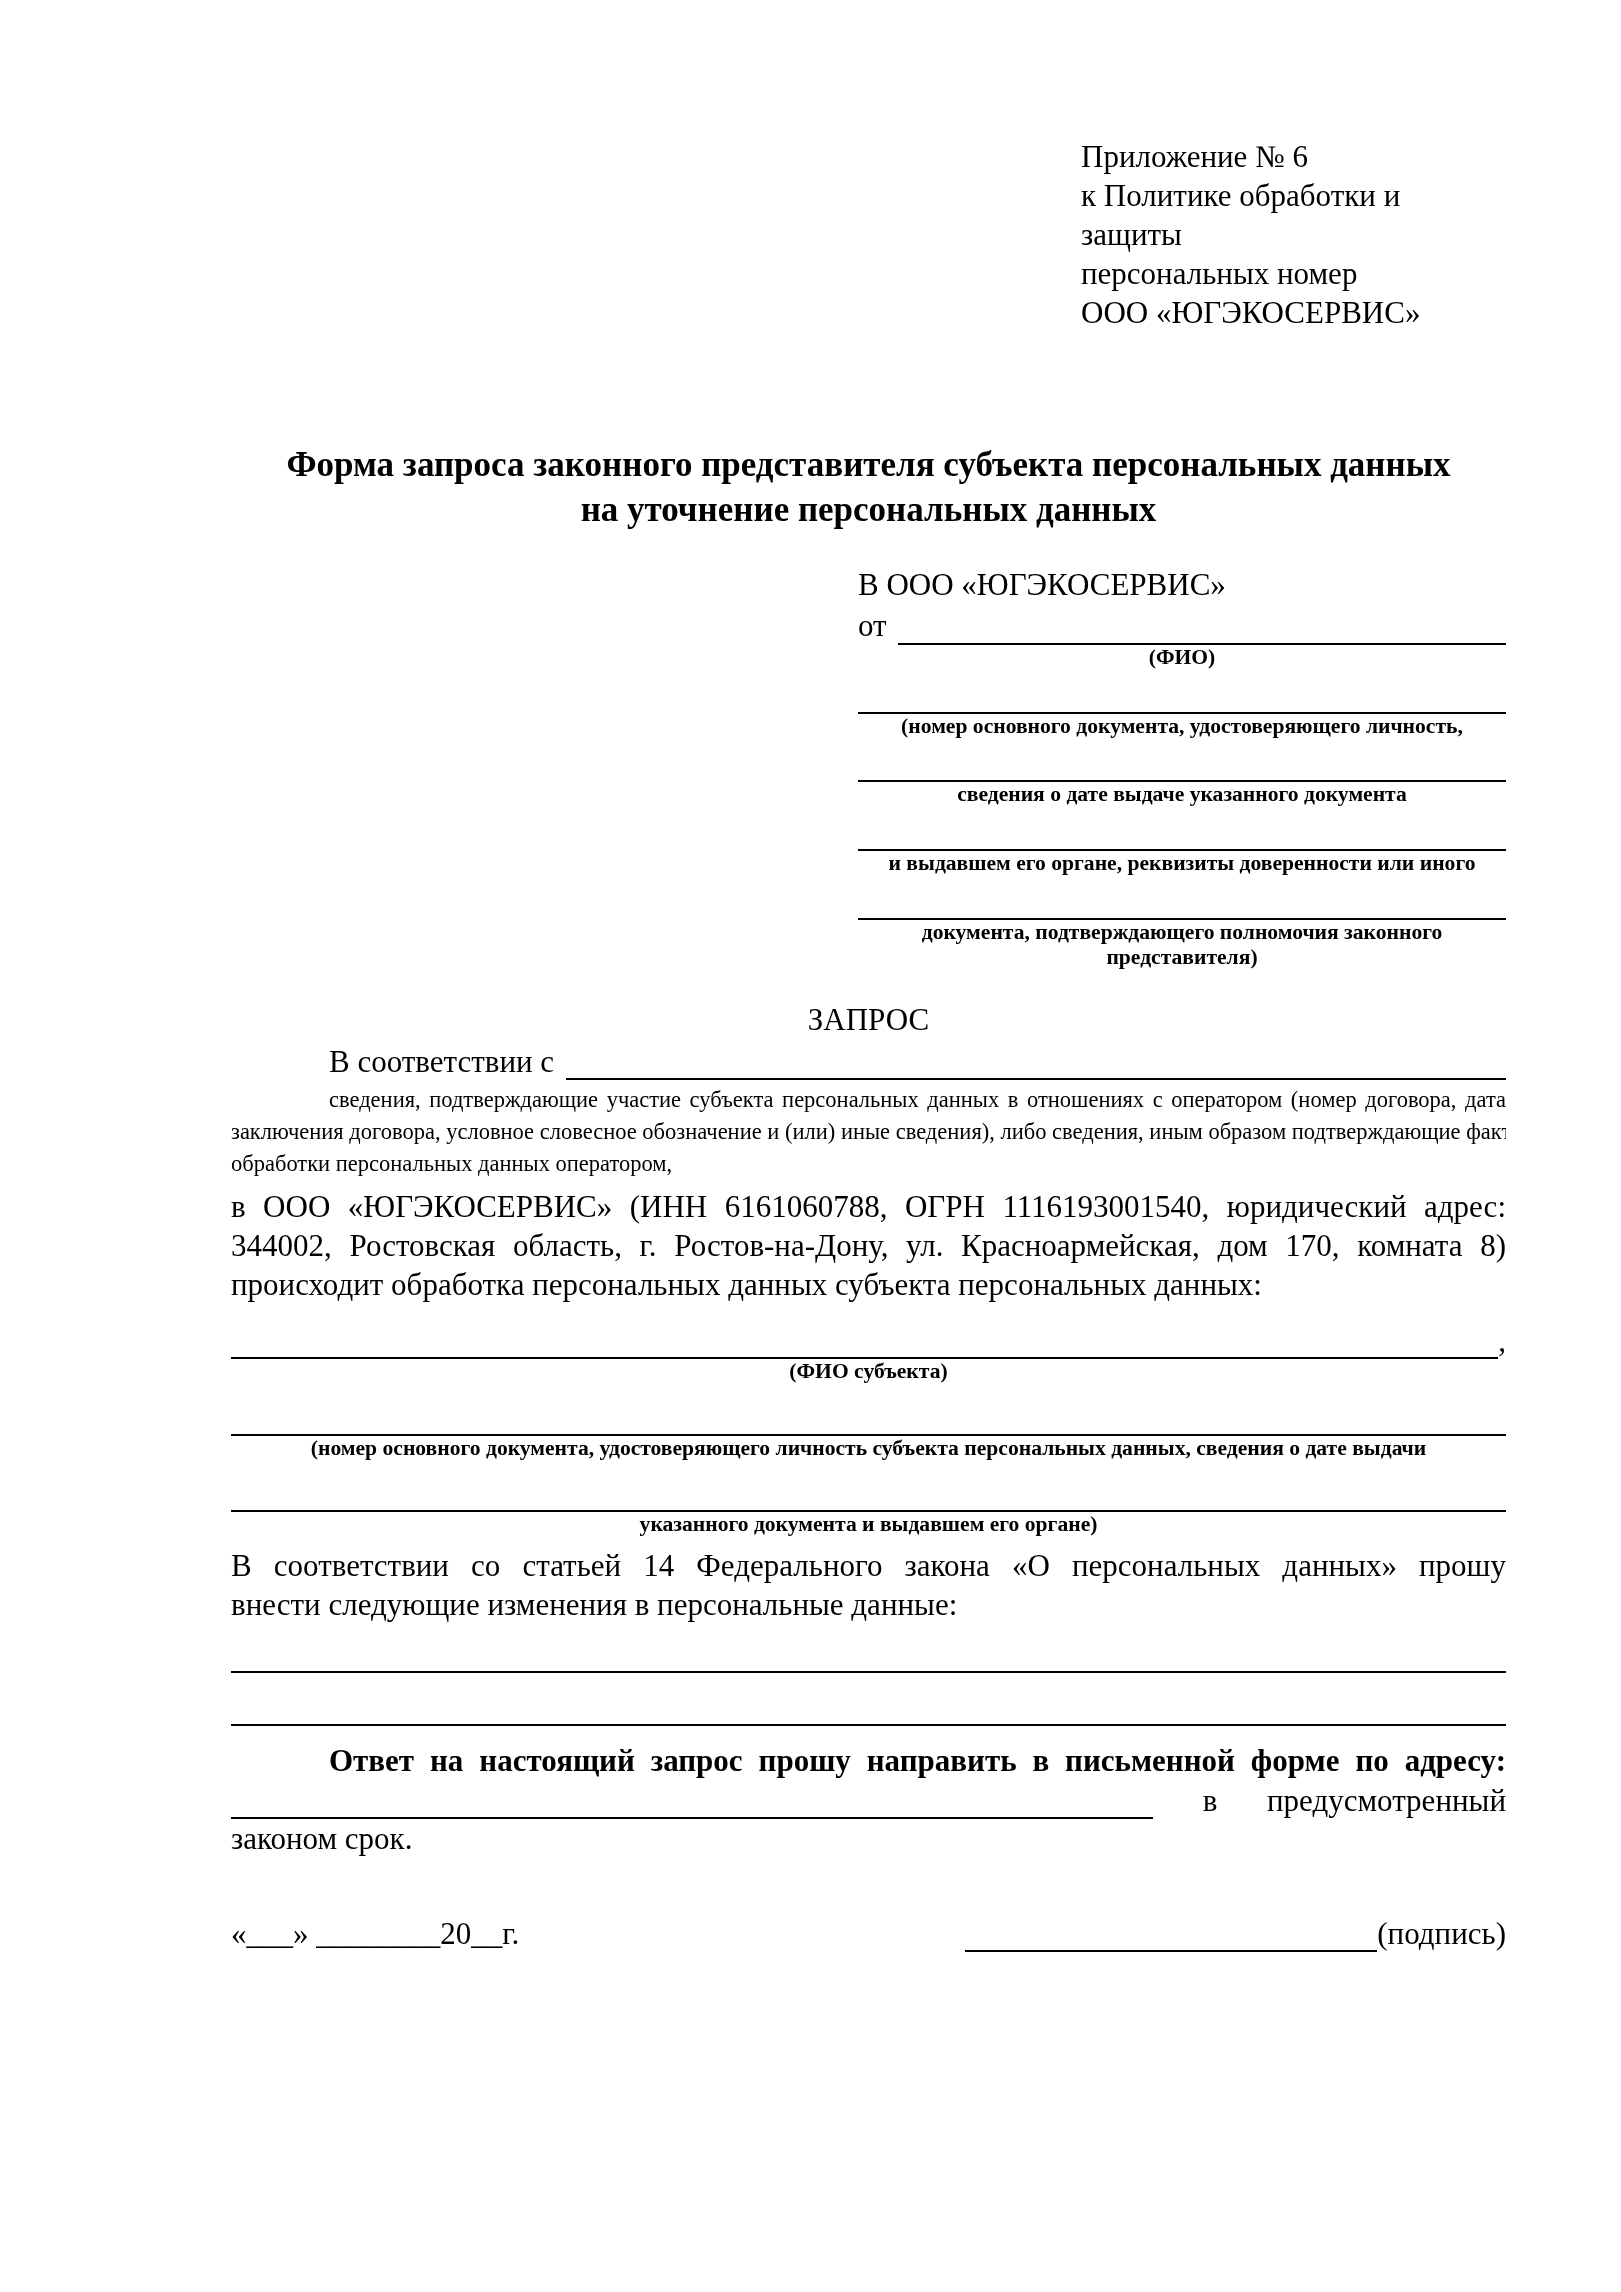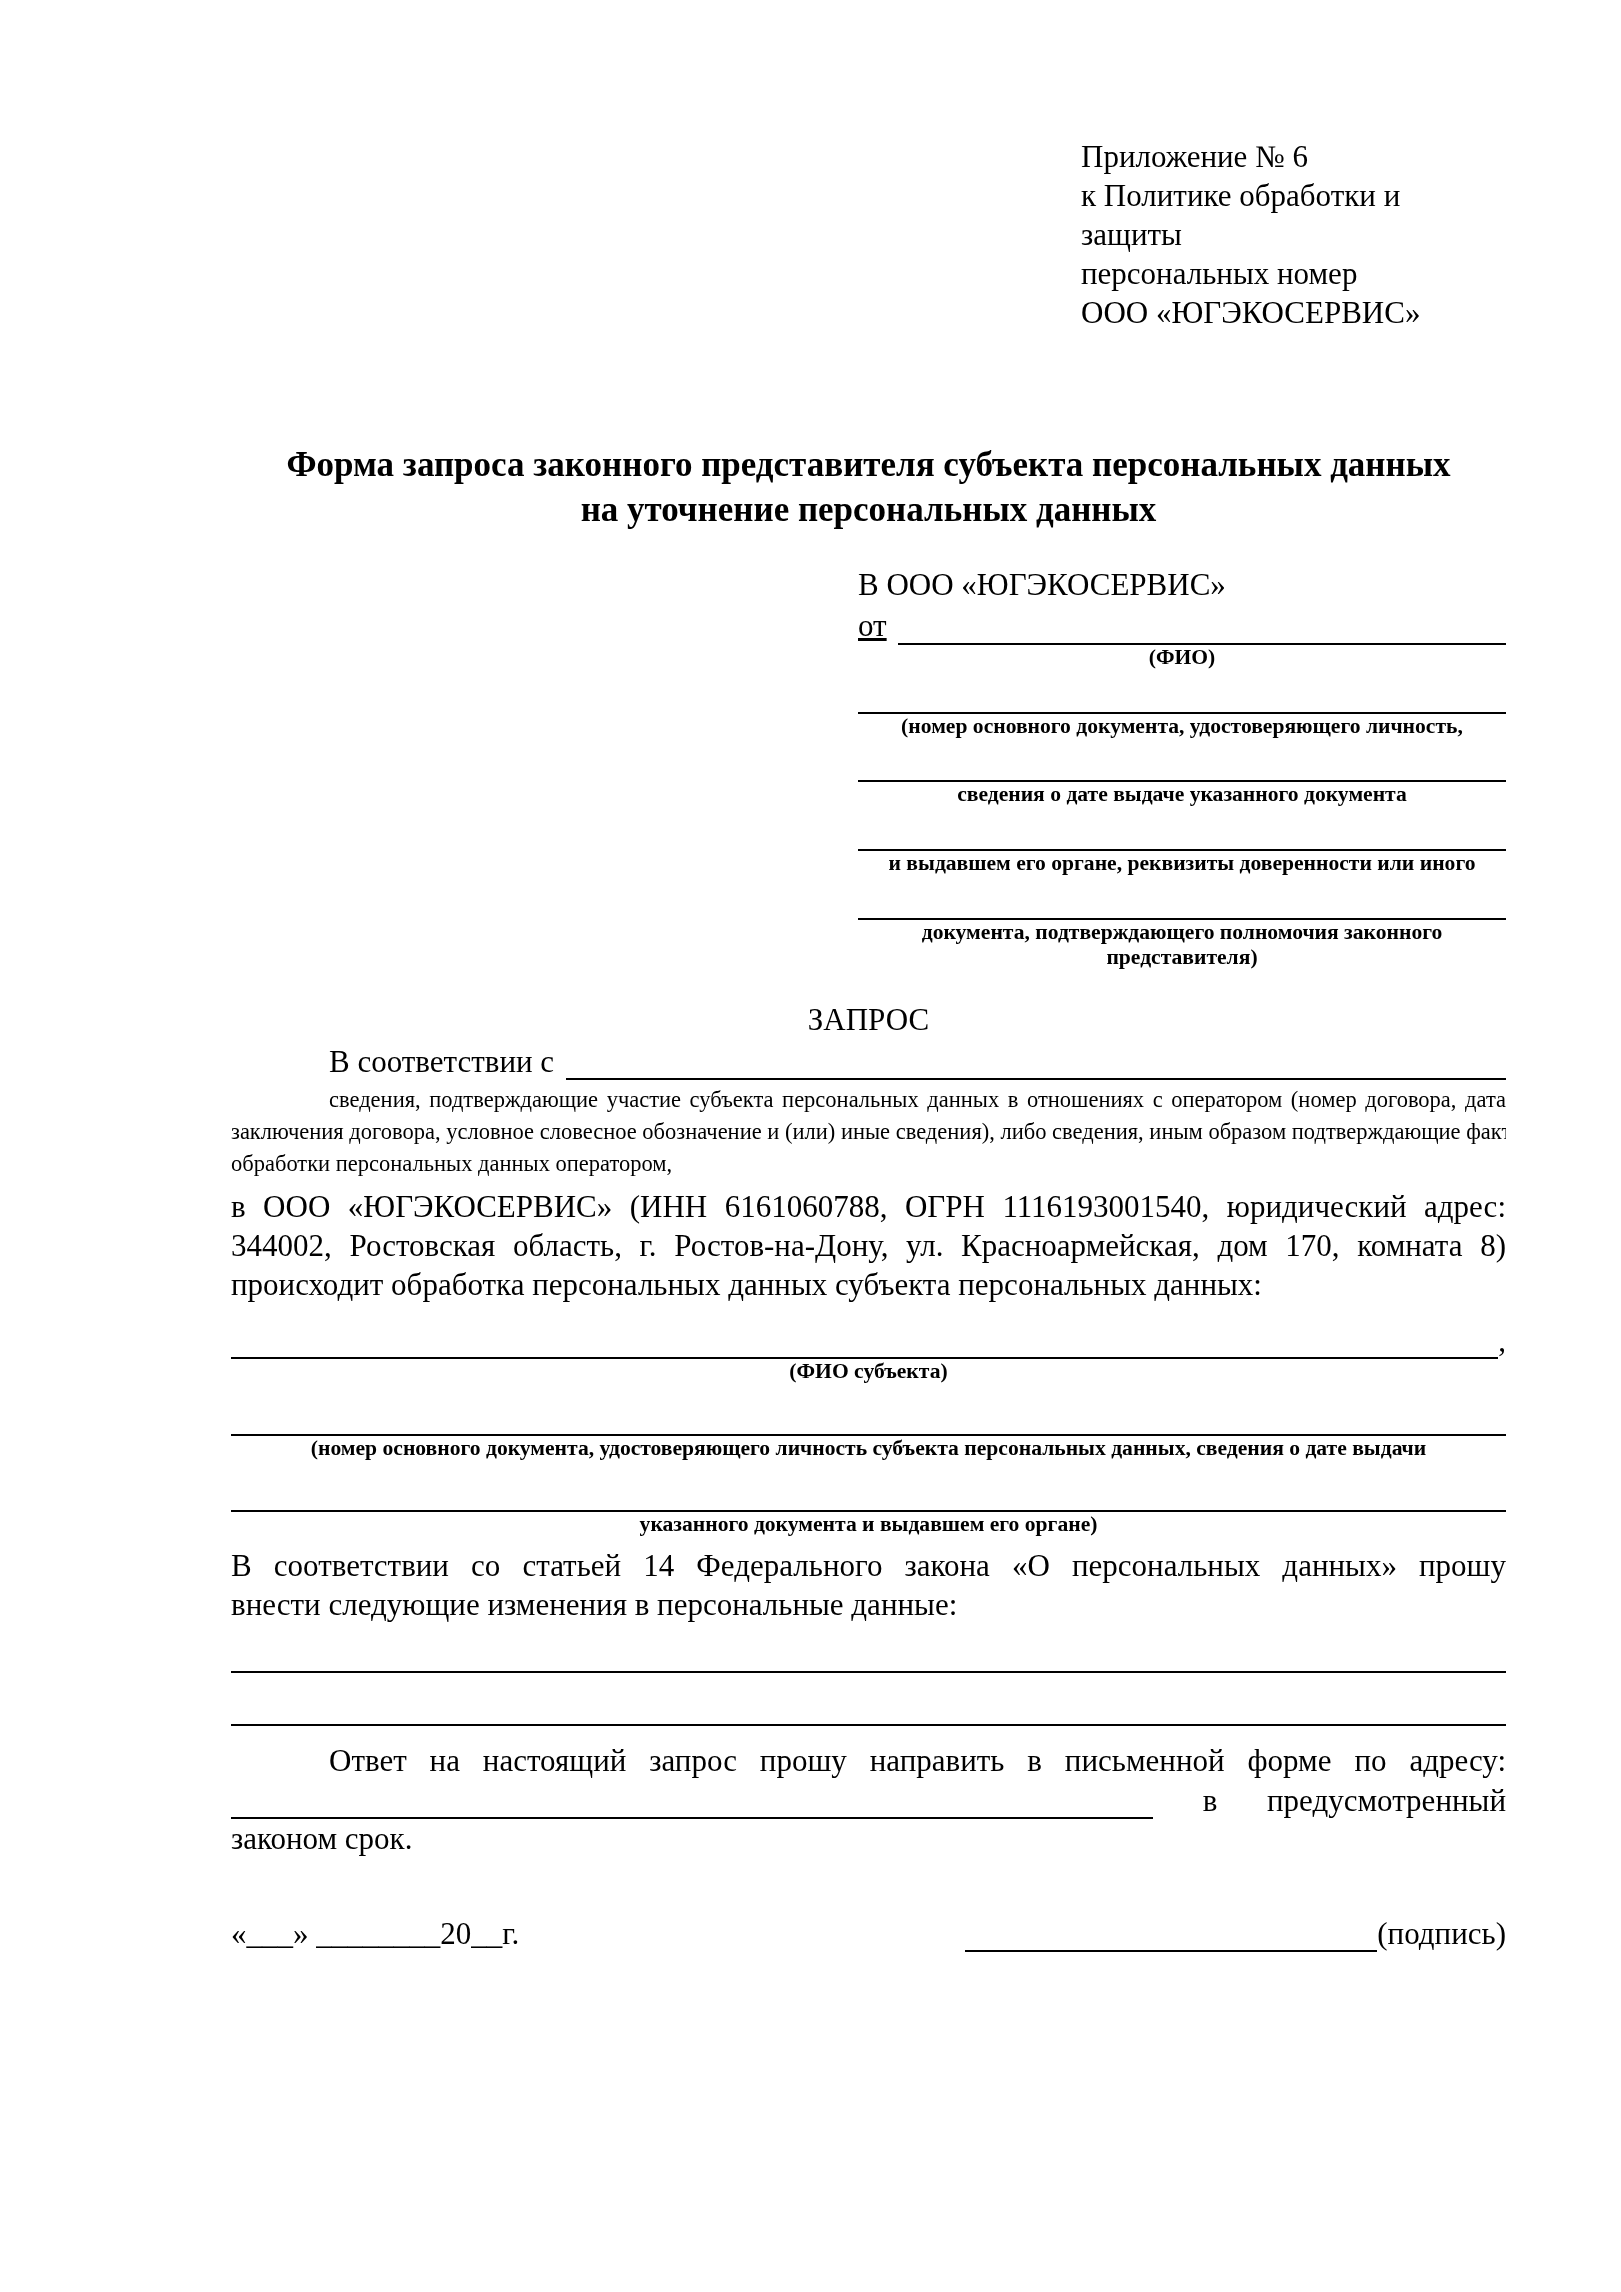--- a/index.html
+++ b/index.html
@@ -11,39 +11,39 @@
     font-size:31px;
     box-sizing:border-box;
     padding:137px 115px 0 231px;
     overflow:hidden;
     border-radius:29px;
   }
   .hdr{margin-left:850px;line-height:39px;}
   .title{margin-top:110px;text-align:center;font-weight:bold;font-size:35px;line-height:45px;font-family:Liberation Serif, serif;}
   .addr{margin-left:627px;width:648px;line-height:39px;margin-top:33px;}
   .flexrow{display:flex;align-items:flex-end;}
-  .from-row{height:39px;margin-top:2px;text-decoration:underline;}
+  .from-row{height:39px;margin-top:2px;}
   .from-row .lbl{flex:0 0 auto;padding-right:11.8px;}
   .fill{flex:1 1 auto;border-bottom:2.9px solid #000;height:33px;}
   .caption{font-size:21.6px;line-height:25.5px;text-align:center;font-weight:bold;}
   .fline{height:25.5px;border-bottom:2.9px solid #000;margin-top:15.7px;}
   .qhead{text-align:center;line-height:39px;margin-top:29px;}
   .accord{height:39px;margin-top:2px;padding-left:98px;}
   .accord .lbl{flex:0 0 auto;padding-right:11.8px;}
   .note{font-size:22.5px;line-height:32px;margin-top:3.9px;}
   .jline{text-align:justify;text-align-last:justify;white-space:nowrap;overflow:hidden;}
   .note .ind{text-indent:98px;}
   .bpar{line-height:39px;}
   .op{margin-top:7.8px;}
   .subj-row{height:43px;margin-top:11.8px;}
   .fullline{height:25.5px;border-bottom:2.9px solid #000;margin-top:23.5px;}
   .law{margin-top:7.8px;}
   .blank1{height:25.5px;border-bottom:2.9px solid #000;margin-top:21.6px;}
   .blank2{height:25.5px;border-bottom:2.9px solid #000;margin-top:25.5px;}
-  .ans1{margin-top:15.7px;text-indent:98px;}
+  .ans1{margin-top:15.7px;text-indent:98px;font-weight:bold;}
   .ans-row{height:39px;justify-content:space-between;}
   .addr-fill{width:922px;border-bottom:2.9px solid #000;height:33px;}
   .footer{margin-top:51px;height:43px;justify-content:space-between;}
   .sig{display:flex;align-items:flex-end;}
   .sigline{width:412px;border-bottom:2.9px solid #000;height:33px;}
 </style>
 </head>
 <body>
 
 <div class="page">

